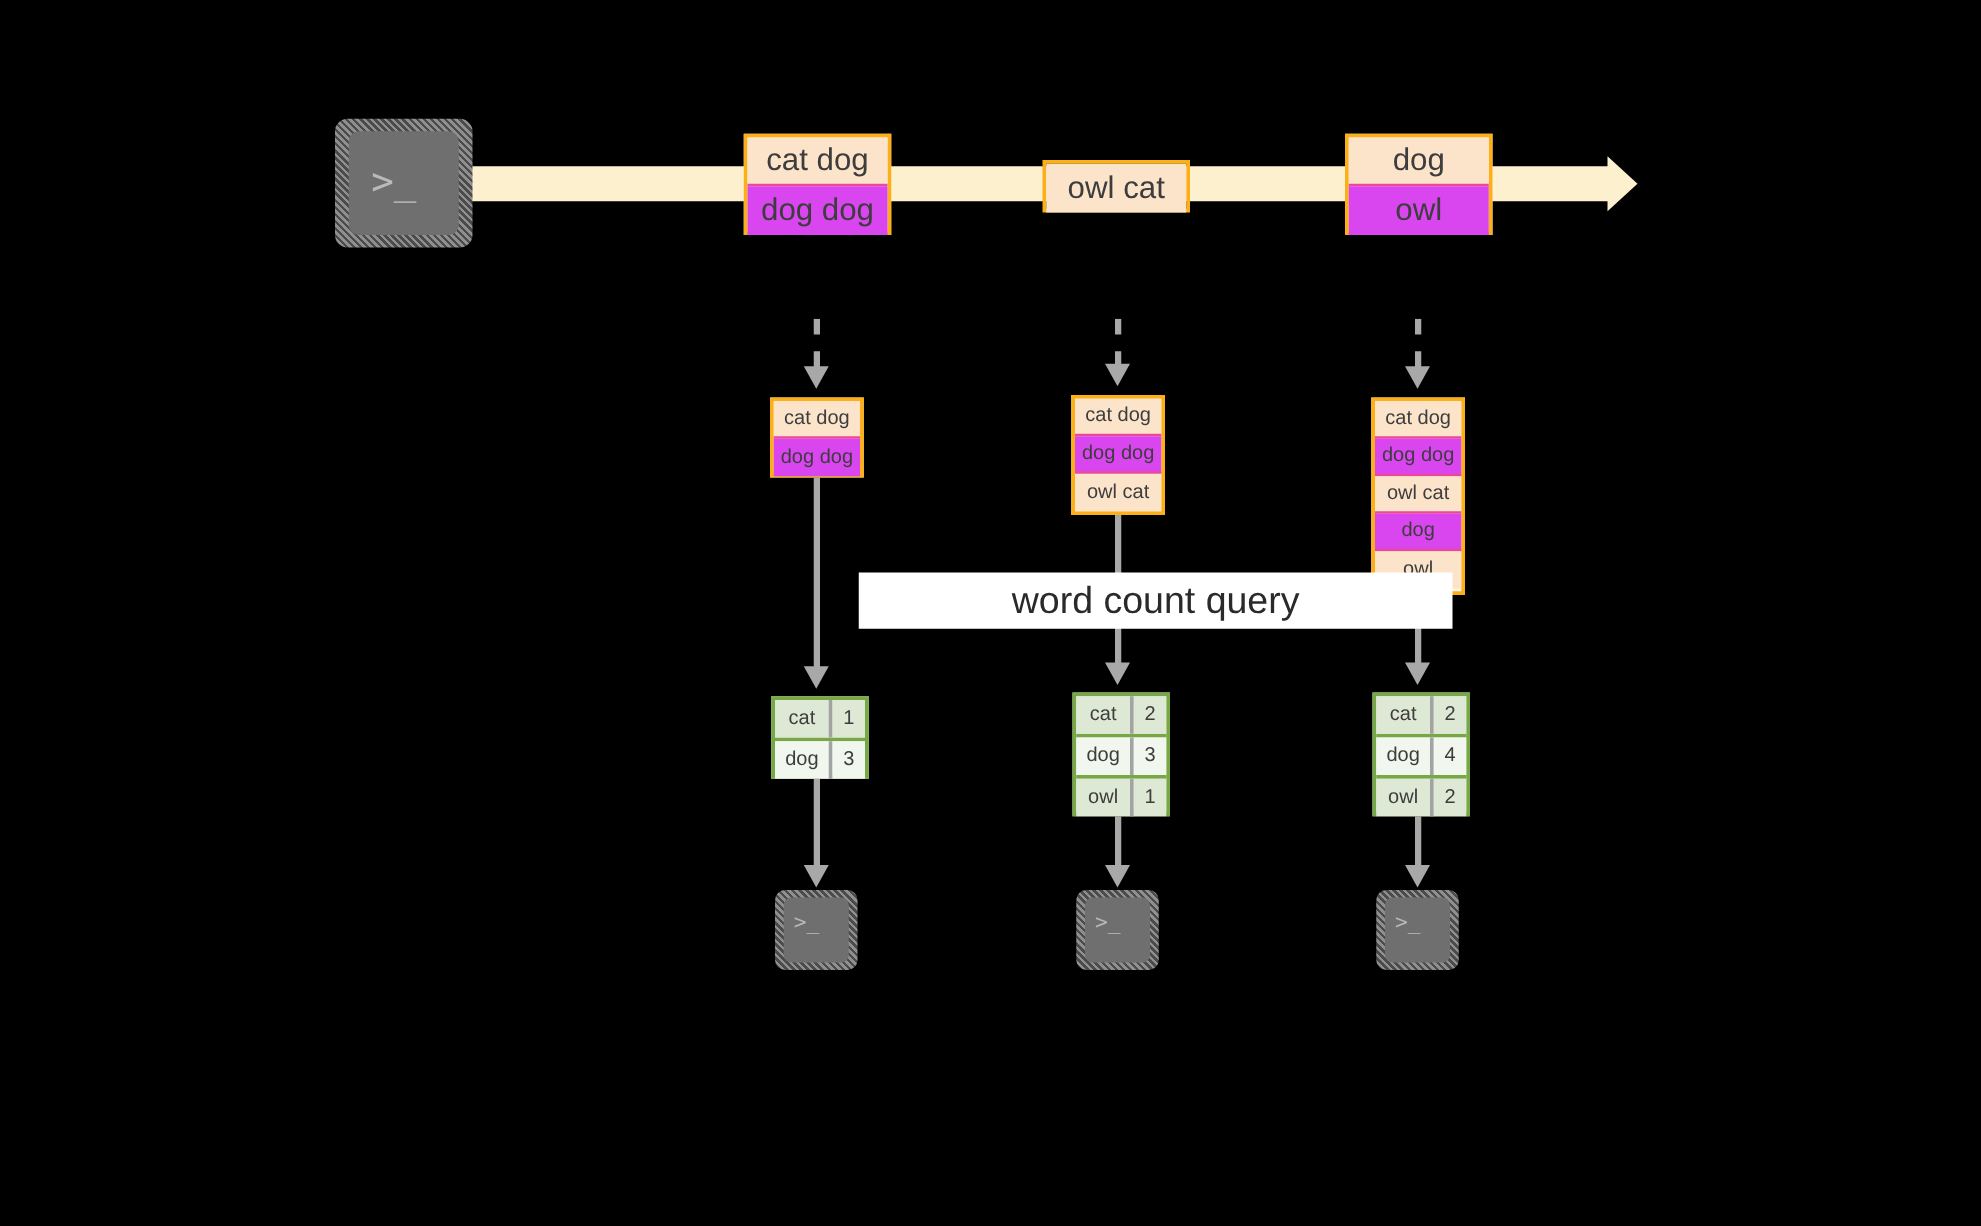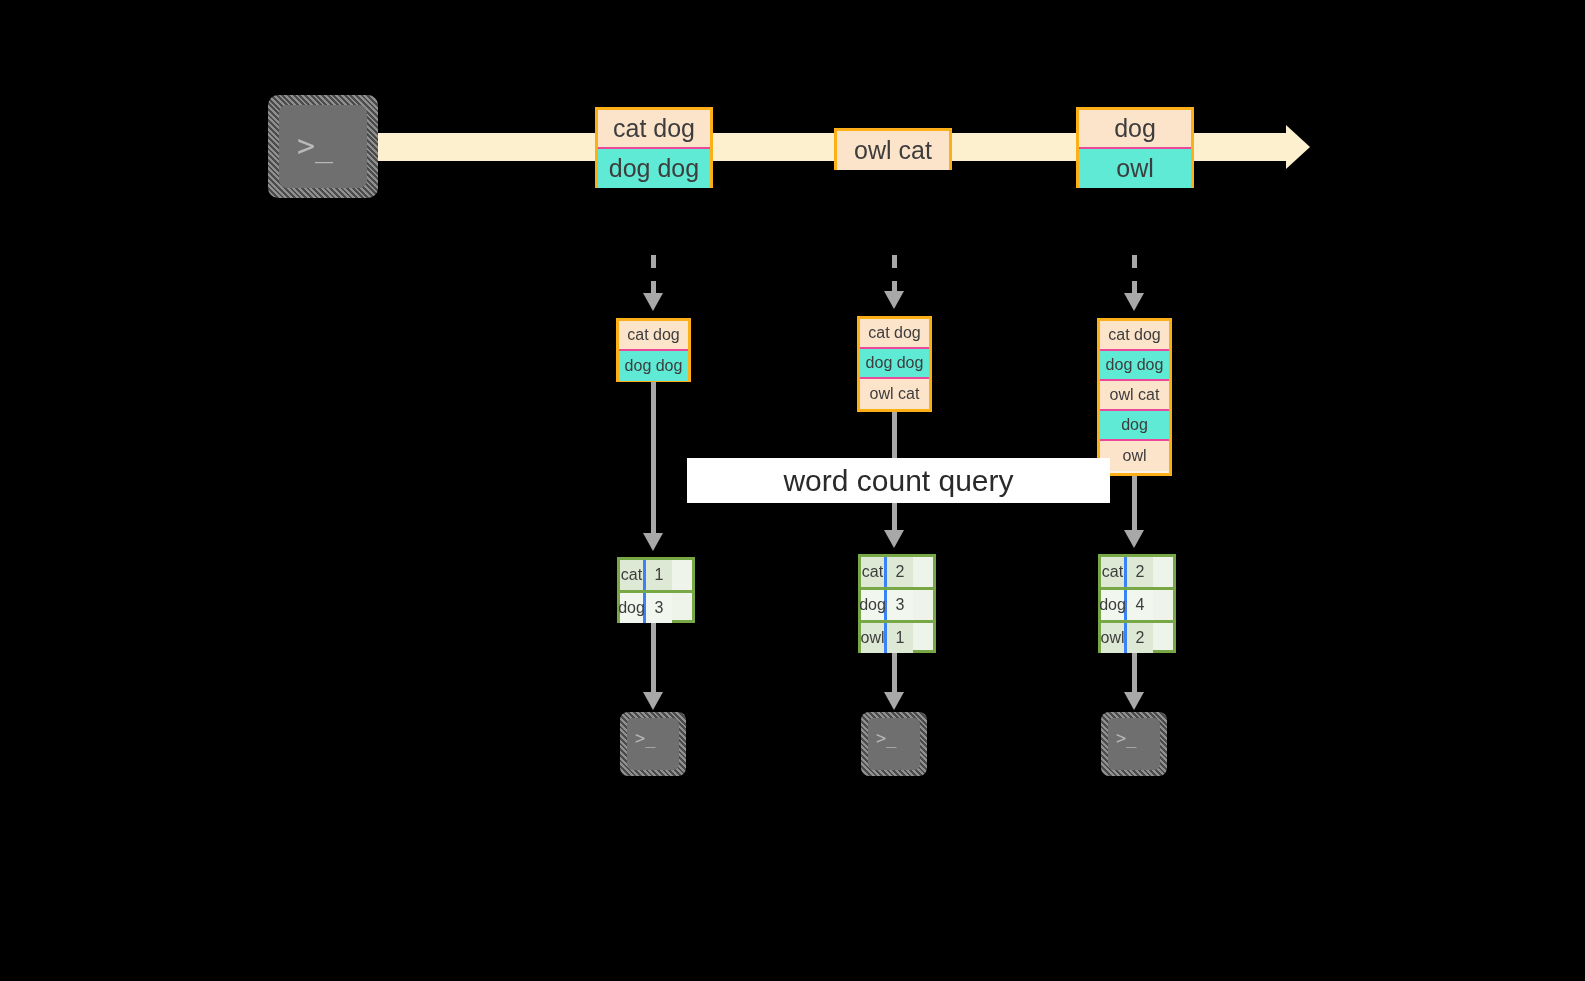--- a/index.html
+++ b/index.html
@@ -73,21 +73,21 @@
     box-sizing: border-box;
     display: flex;
     align-items: center;
     justify-content: center;
     color: #3d3d3d;
     white-space: nowrap;
     background: #fce4cb;
     border-bottom: 2px solid #ec4899;
   }
   .obox .orow:last-child { border-bottom: none; }
-  .obox .orow.light { background: #5eead4; }
+  .obox .orow.light { background: #d946ef; }
 
   .obox.big .orow  { height: 39px; font-size: 25px; }
   .obox.small .orow { height: 30px; font-size: 16px; }
 
   
   .gbox {
     position: absolute;
     box-sizing: border-box;
     border: 3px solid #78a845;
     background: #eef4ea;
@@ -102,22 +102,22 @@
     box-sizing: border-box;
     display: flex;
     align-items: center;
     justify-content: center;
     font-size: 16px;
     color: #3d3d3d;
     background: #dde8d5;
   }
   .gbox .grow.light .gcell { background: #f1f6ee; }
   .gbox .gkey {
-    width: 26px;
-    border-right: 3px solid #3b82f6;
+    width: 46px;
+    border-right: 3px solid #a3a3a3;
   }
   .gbox .gval { width: 26px; }
 
   
   .conn {
     position: absolute;
     width: 5px;
     background: #a8a8a8;
   }
   .conn.dashed {
@@ -271,15 +271,15 @@
 
   <div class="conn" style="left:1132px; top:653px; height:43px;"></div>
   <div class="conn-head" style="left:1124px; top:692px;"></div>
 
   <div class="term" style="left:1101px; top:712px; width:66px; height:64px;">
     <div class="hatch" style="border-radius:8px;"></div>
     <div class="body" style="left:7px; top:6px; right:7px; bottom:6px; border-radius:6px;"></div>
     <div class="prompt" style="left:15px; top:18px; font-size:17px;">&gt;_</div>
   </div>
 
-  <div class="banner" style="left:687px; top:458px; width:423px; height:45px; font-size:30px;">word count query</div>
+  <div class="banner" style="left:687px; top:458px; width:475px; height:45px; font-size:30px;">word count query</div>
 
 </div>
 
 </body></html>

